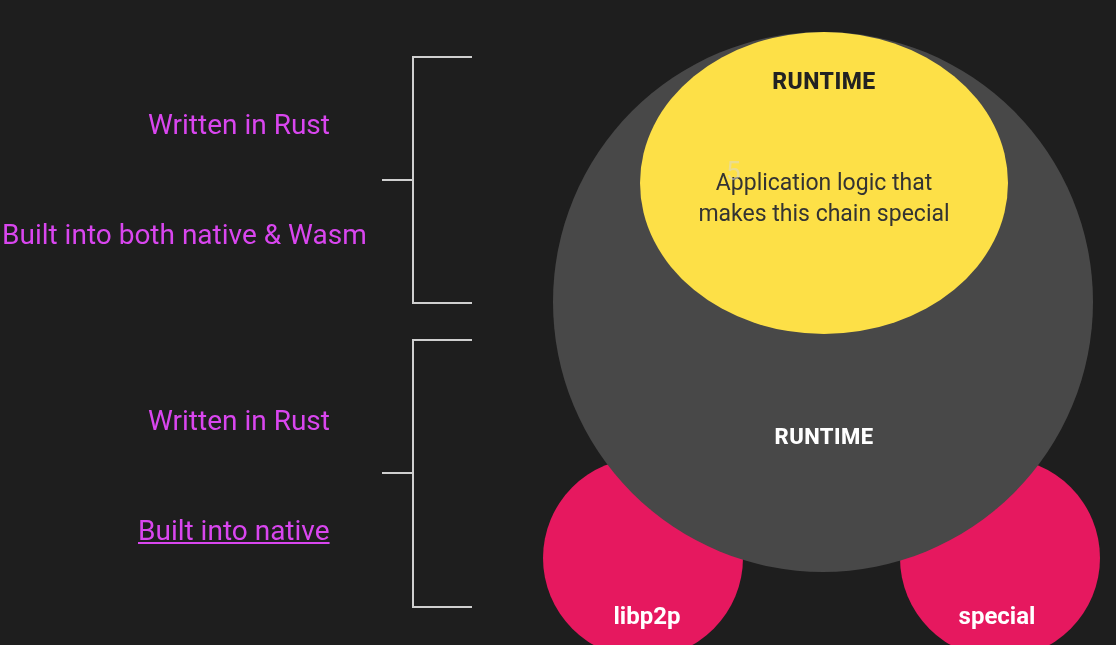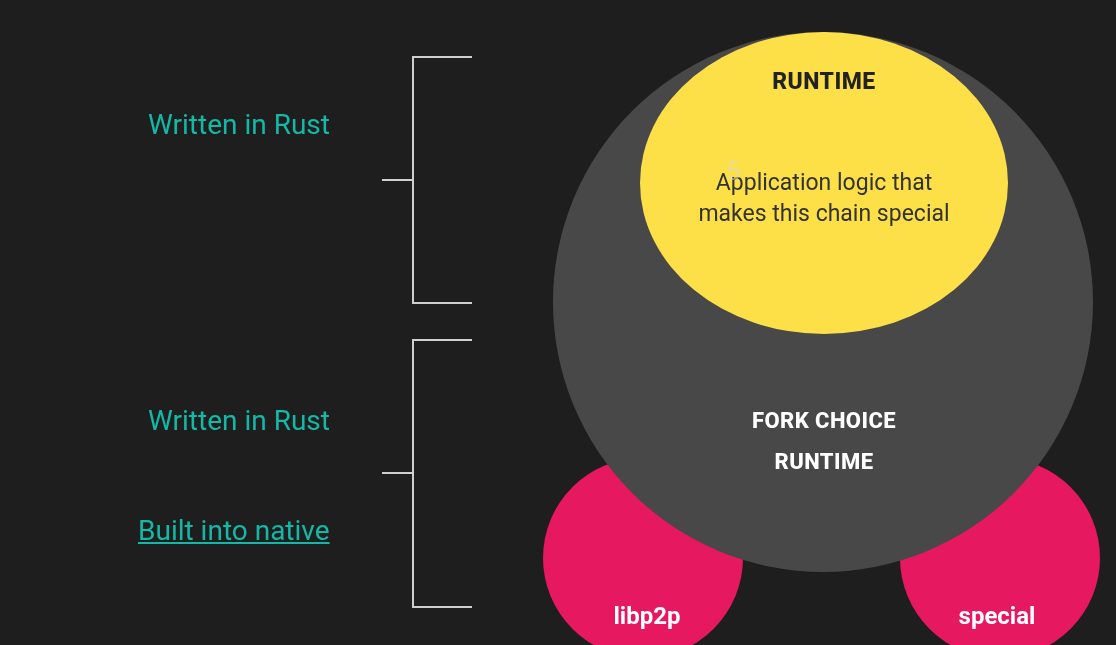--- a/index.html
+++ b/index.html
@@ -14,21 +14,21 @@
   }
   .stage {
     position: absolute;
     inset: 0;
   }
   
   .annot {
     position: absolute;
     font-size: 28px;
     font-weight: 400;
-    color: #14b8a6;
+    color: #d946ef;
     white-space: nowrap;
   }
   
   .bracket-top {
     position: absolute;
     left: 412px;
     top: 56px;
     width: 60px;
     height: 248px;
     border-left: 2px solid #cfcfcf;
@@ -142,41 +142,41 @@
     color: #d9d9d9;
     opacity: 0.5;
   }
 </style>
 </head>
 <body>
 
 <div class="stage">
 
   <div class="annot" style="left:148px; top:108px;">Written in Rust</div>
+  <div class="annot" style="left:2px; top:218px;">Built into both native &amp; Wasm</div>
 
   <div class="annot" style="left:148px; top:404px;">Written in Rust</div>
   <div class="annot" style="left:138px; top:514px;text-decoration:underline;">Built into native</div>
 
   <div class="bracket-top"></div>
   <div class="tick-top"></div>
   <div class="bracket-bot"></div>
   <div class="tick-bot"></div>
 
   <div class="ear ear-left">
     <span>libp2p</span>
   </div>
   <div class="ear ear-right">
     <span>special</span>
   </div>
 
   <div class="big"></div>
 
   <div class="grid-labels">
     <div class="row">
-      <div class="cell">FORK CHOICE</div>
     </div>
     <div class="row">
       <div class="cell">RUNTIME</div>
     </div>
   </div>
 
   <div class="inner">
     <div class="runtime-title">RUNTIME</div>
     <div class="runtime-desc">Application logic that makes this chain special</div>
   </div>

